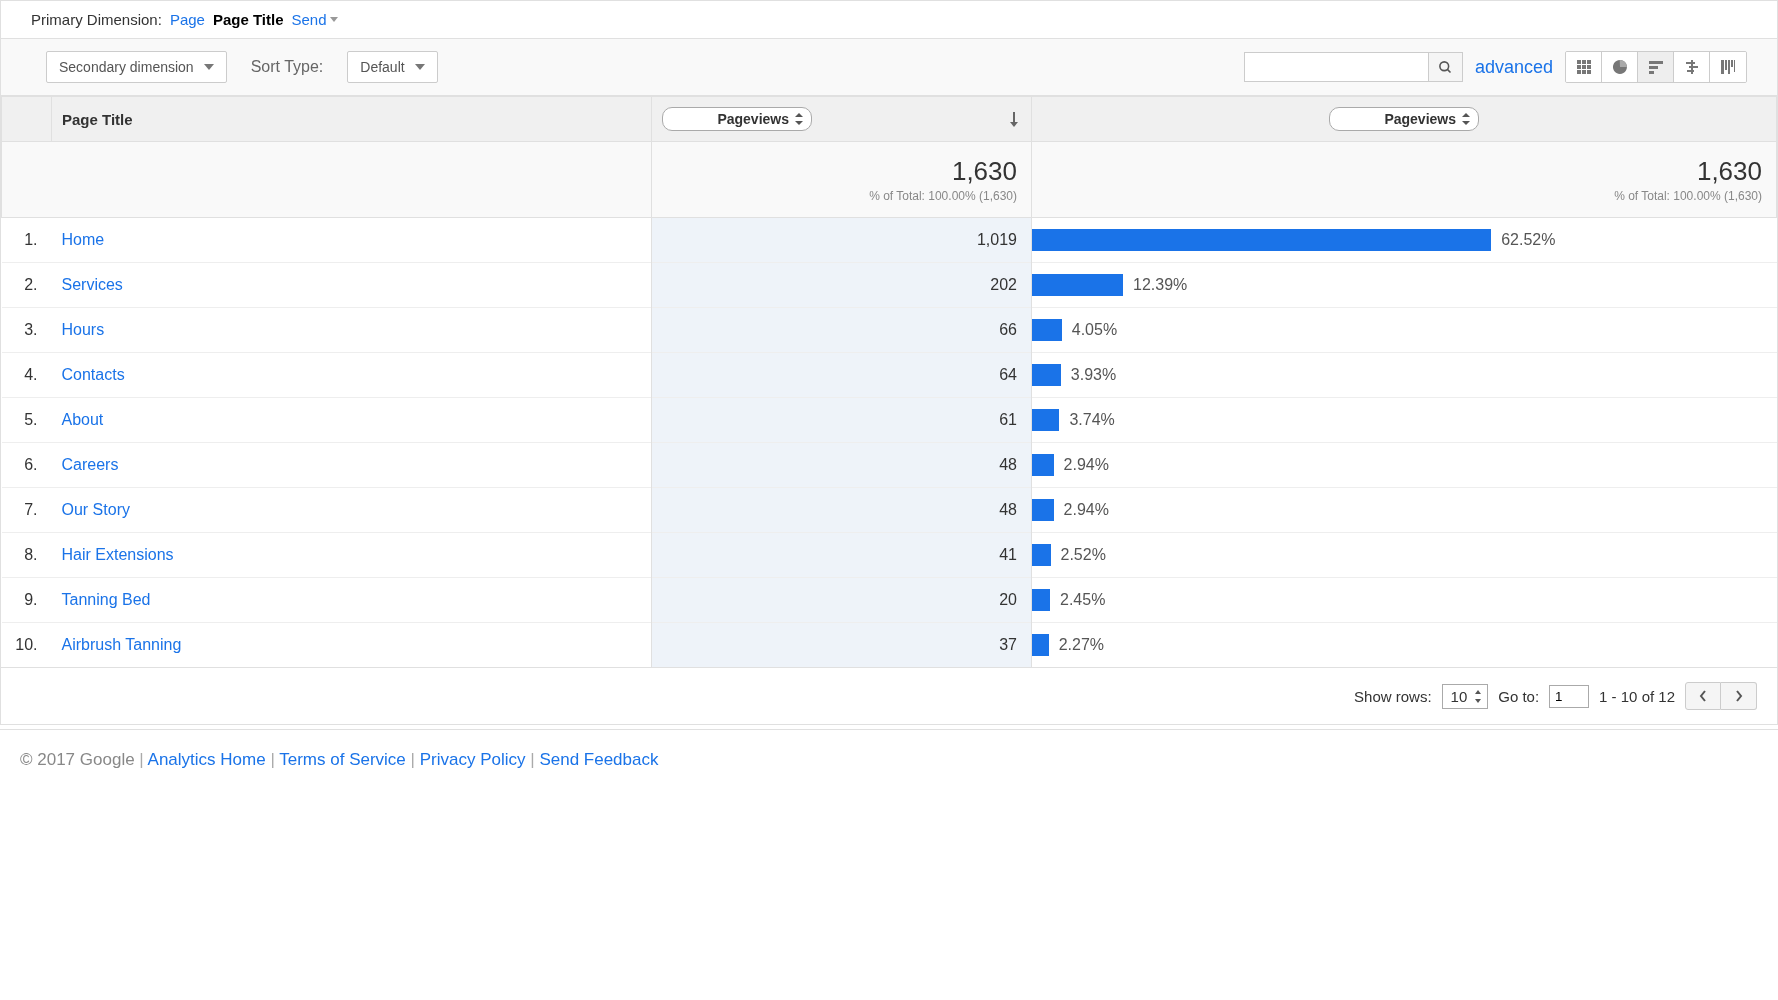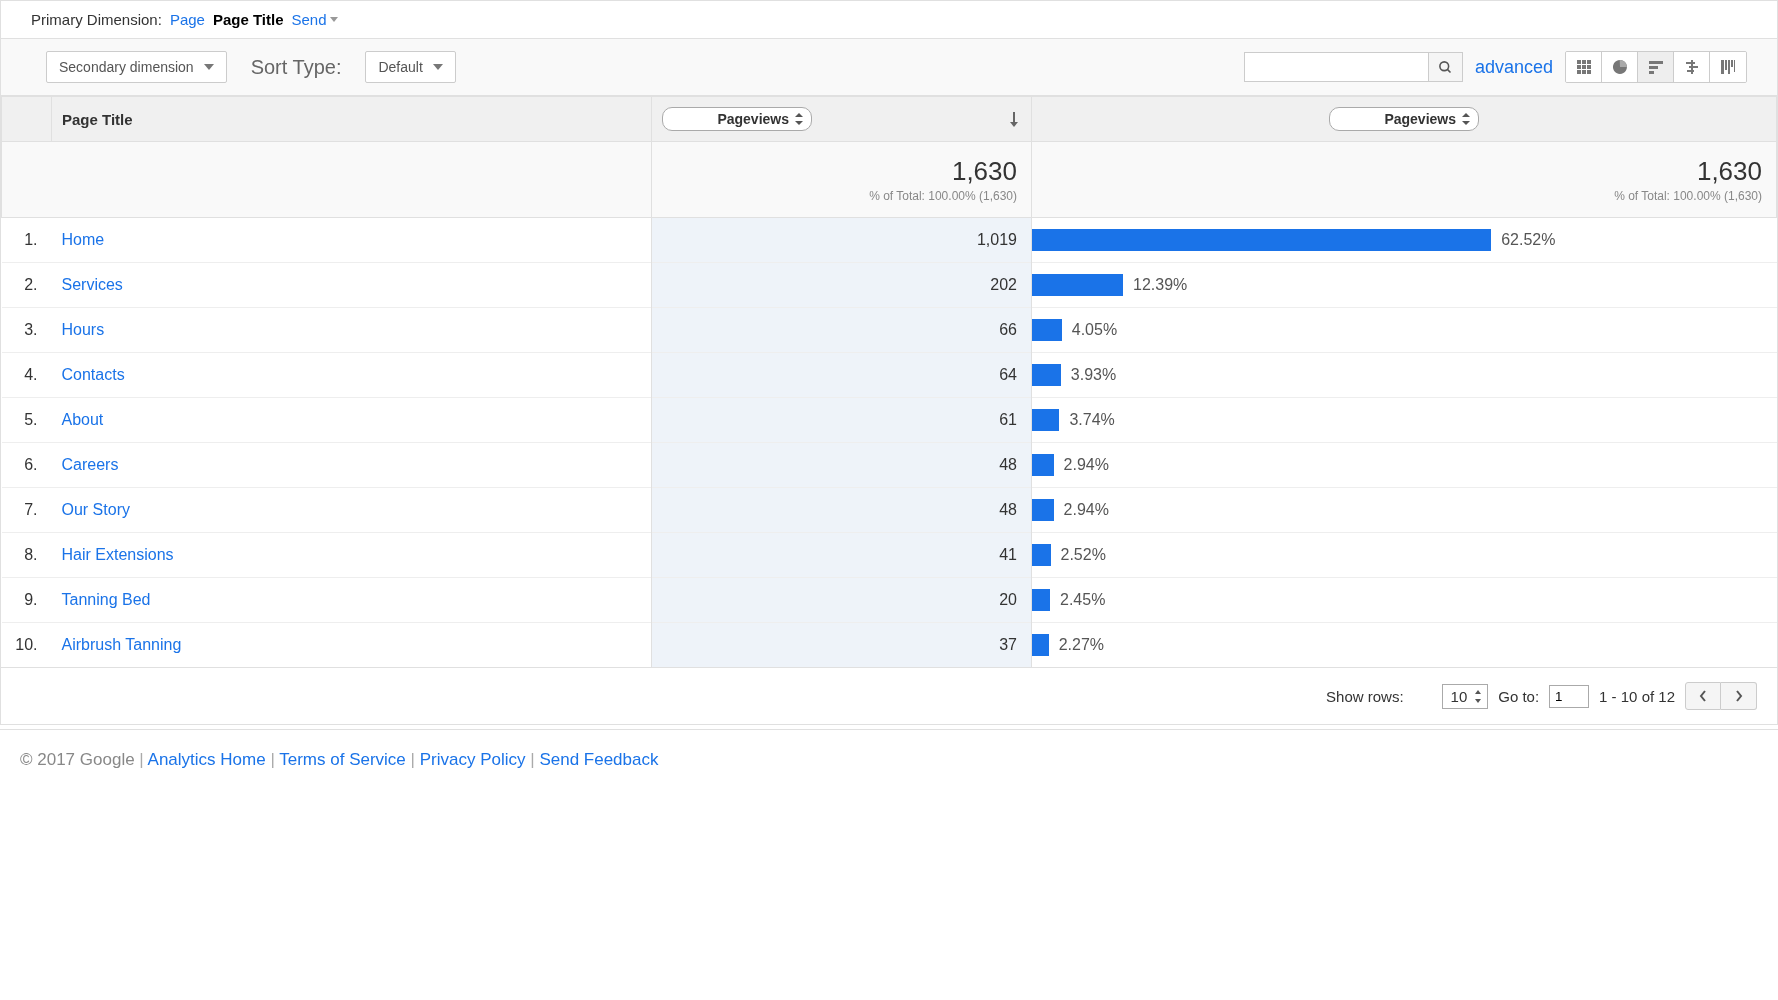--- a/index.html
+++ b/index.html
@@ -10,21 +10,21 @@
 .dim-link { color: #1a73e8; cursor: pointer; }
 .dim-active { color: #000; font-weight: bold; position: relative; }
 .dim-other { color: #1a73e8; cursor: pointer; display: inline-flex; align-items: center; gap: 3px; }
 .dim-other .caret { width: 0; height: 0; border-left: 4px solid transparent; border-right: 4px solid transparent; border-top: 5px solid #999; }
 
 .toolbar { display: flex; align-items: center; justify-content: space-between; padding: 12px 30px 12px 45px; background: #f9f9f9; border-bottom: 1px solid #e0e0e0; }
 .toolbar-left { display: flex; align-items: center; gap: 24px; }
 .toolbar-right { display: flex; align-items: center; gap: 12px; }
 .btn { border: 1px solid #ccc; background: #fff; padding: 7px 12px; font-size: 14px; cursor: pointer; display: inline-flex; align-items: center; gap: 10px; border-radius: 2px; color: #555; }
 .btn .caret { width: 0; height: 0; border-left: 5px solid transparent; border-right: 5px solid transparent; border-top: 6px solid #777; }
-.sort-label { color: #666; font-size: 20px; }
+.sort-label { color: #666; font-size: 16px; }
 .search-wrap { display: flex; }
 .search-input { border: 1px solid #ccc; width: 185px; height: 30px; padding: 0 6px; }
 .search-btn { border: 1px solid #ccc; border-left: none; background: #f5f5f5; width: 34px; height: 30px; display: flex; align-items: center; justify-content: center; cursor: pointer; }
 .adv-link { color: #1a73e8; cursor: pointer; font-size: 18px; }
 .view-group { display: flex; border: 1px solid #ccc; border-radius: 2px; overflow: hidden; }
 .view-btn { width: 36px; height: 30px; display: flex; align-items: center; justify-content: center; background: #fff; cursor: pointer; border-right: 1px solid #ccc; }
 .view-btn:last-child { border-right: none; }
 .view-btn.active { background: #eee; }
 
 table { width: 100%; border-collapse: collapse; }
@@ -44,21 +44,21 @@
 tbody tr td { border-top: 1px solid #eee; padding: 11px 10px; font-size: 16px; }
 .idx-cell { text-align: right; padding-right: 14px; color: #333; }
 .title-cell a { color: #1a73e8; text-decoration: none; }
 .pv-cell { text-align: right; padding-right: 14px; background: #eef3f9; border-left: 1px solid #e0e0e0; border-right: 1px solid #e0e0e0; }
 .bar-cell { padding-left: 0; }
 .bar-wrap { display: flex; align-items: center; gap: 10px; }
 .bar { height: 22px; background: #1a73e8; }
 .pct { color: #555; }
 
 .footer-nav { display: flex; justify-content: flex-end; align-items: center; padding: 14px 20px; gap: 10px; border-top: 1px solid #e0e0e0; font-size: 15px; }
-.rows-select { border: 1px solid #aaa; padding: 3px 20px 3px 8px; position: relative; background: #fff; cursor: pointer; margin-left: 28px; }
+.rows-select { border: 1px solid #aaa; padding: 3px 20px 3px 8px; position: relative; background: #fff; cursor: pointer; }
 .rows-select::after { content: ""; position: absolute; right: 6px; top: 5px; border-left: 3px solid transparent; border-right: 3px solid transparent; border-bottom: 4px solid #555; }
 .rows-select::before { content: ""; position: absolute; right: 6px; bottom: 5px; border-left: 3px solid transparent; border-right: 3px solid transparent; border-top: 4px solid #555; }
 .goto-input { border: 1px solid #aaa; width: 40px; padding: 3px 5px; }
 .nav-btns { display: flex; }
 .nav-btn { border: 1px solid #ccc; background: #f5f5f5; width: 36px; height: 28px; display: flex; align-items: center; justify-content: center; cursor: pointer; }
 .nav-btn:first-child { border-radius: 3px 0 0 3px; }
 .nav-btn:last-child { border-radius: 0 3px 3px 0; border-left: none; }
 
 .bottom-footer { text-align: left; padding: 20px; font-size: 17px; color: #888; border-top: 1px solid #e0e0e0; margin-top: 4px; }
 .bottom-footer a { color: #1a73e8; text-decoration: none; }

